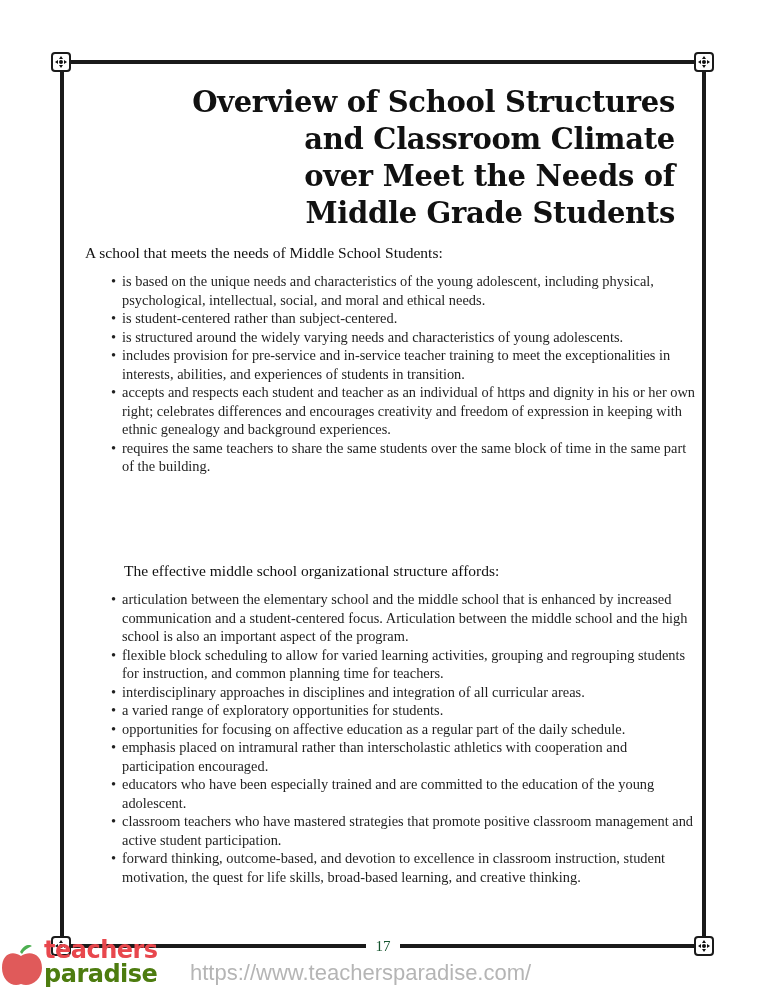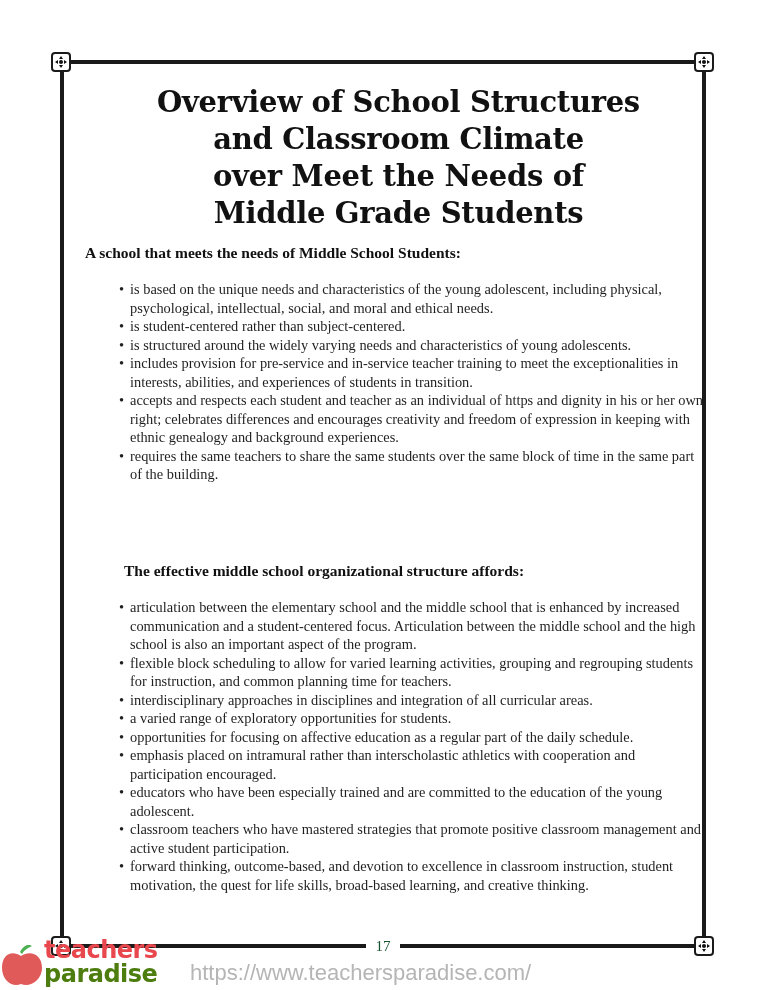--- a/index.html
+++ b/index.html
@@ -11,35 +11,35 @@
   }
   .frame-line { position: absolute; background: #1a1a1a; }
   .corner {
     position: absolute; width: 20px; height: 20px;
     border: 2px solid #1a1a1a; border-radius: 4px; background: #fff;
     box-sizing: border-box;
     display: flex; align-items: center; justify-content: center;
   }
   .corner svg { width: 12px; height: 12px; }
   .title {
-    position: absolute; left: 106px; top: 84px; width: 585px;
-    text-align: center;
+    position: absolute; left: 90px; top: 84px; width: 585px;
+    text-align: right;
     font-family: "DejaVu Serif", serif; font-weight: 900;
     font-size: 29px; line-height: 37px; color: #111;
     letter-spacing: -0.3px;
   }
   .title span { display: block; }
   .section-heading {
     position: absolute; left: 85px;
-    font-family: "Liberation Serif", serif; font-weight: bold;
+    font-family: "Liberation Serif", serif; font-weight: normal;
     font-size: 15.5px; color: #111;
   }
   .list {
     position: absolute; left: 103px; width: 590px;
-    margin: 16px; padding: 0; list-style: none;
+    margin: 8px; padding: 0; list-style: none;
     font-size: 14.4px; line-height: 18.5px; color: #1f1f1f;
   }
   .list li { position: relative; padding-left: 11px; }
   .list li::before {
     content: "\2022"; position: absolute; left: 0; top: 0;
   }
   .page-num {
     position: absolute; left: 366px; top: 938px; width: 34px;
     text-align: center; background: #fff;
     font-size: 15px; color: #14532d;

